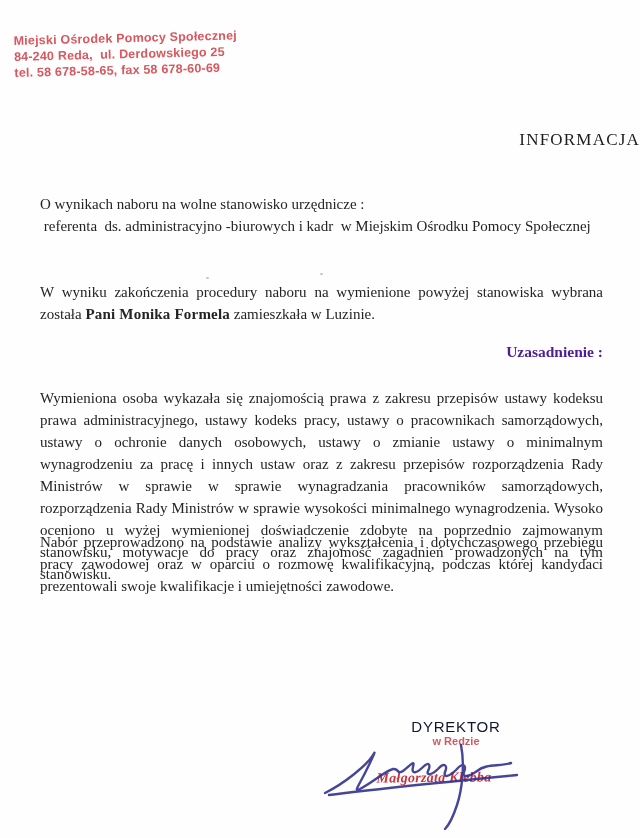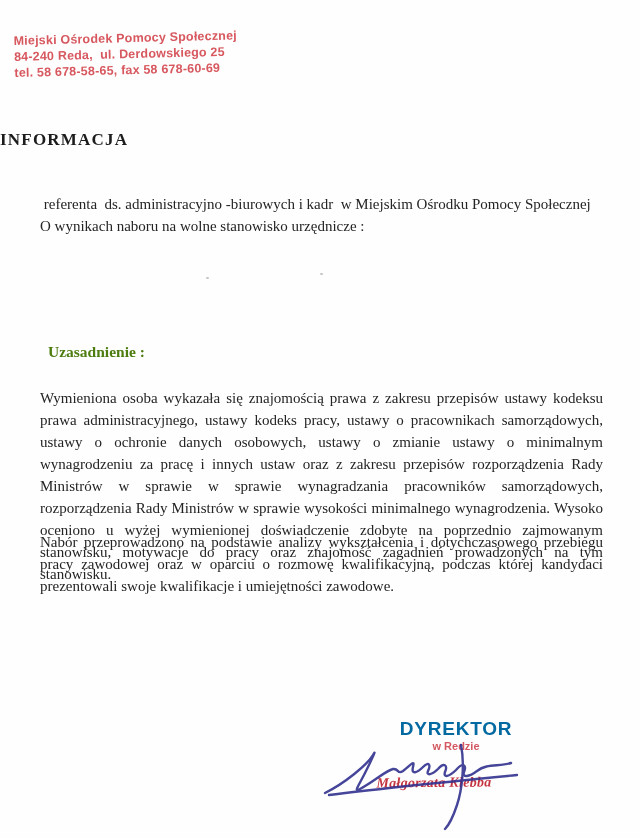--- a/index.html
+++ b/index.html
@@ -38,64 +38,64 @@
     right: 16px;
     font-size: 15.5px;
     color: #1e1e1e;
   }
   
   .doc-title {
     position: absolute;
     top: 130px;
     left: 0;
     width: 100%;
-    text-align: left;
+    text-align: right;
     font-size: 17px;
-    font-weight: bold;
+    font-weight: normal;
     letter-spacing: 1.2px;
     color: #1c1c1c;
   }
   .body-col {
     position: absolute;
     left: 40px;
     width: 563px;
     font-size: 15px;
     line-height: 22px;
     color: #242424;
   }
   .p-intro { top: 193px; }
   .p-intro .line { white-space: pre-wrap; }
   .p-result { top: 281px; text-align: justify; }
   .p-result b { letter-spacing: 0.2px; }
   .subheading {
     position: absolute;
     top: 343px;
-    left: 48px;
+    left: 40px;
     width: 563px;
-    text-align: left;
+    text-align: right;
     font-weight: bold;
     font-size: 15.5px;
-    color: #4d7c0f;
+    color: #4c1d95;
   }
   .p-justification { top: 387px; text-align: justify; }
   .p-selection { top: 531px; text-align: justify; font-family: Liberation Serif, serif; }
   
   .sig-block {
     position: absolute;
     left: 330px;
     top: 718px;
     width: 252px;
     text-align: center;
     font-family: "Liberation Sans", sans-serif;
   }
   .sig-role {
-    font-size: 19px;
-    font-weight: bold;
+    font-size: 15px;
+    font-weight: normal;
     letter-spacing: 0.8px;
-    color: #0369a1;
+    color: #0f172a;
   }
   .sig-org {
     font-size: 11px;
     line-height: 12.5px;
     color: #d25059;
     font-weight: bold;
     opacity: 0.95;
   }
   .sig-name {
     margin-top: 22px;
@@ -132,24 +132,25 @@
   <div class="stamp-top">
     <div class="s-line">Miejski Ośrodek Pomocy Społecznej</div>
     <div class="s-line">84-240 Reda,  ul. Derdowskiego 25</div>
     <div class="s-line">tel. 58 678-58-65, fax 58 678-60-69</div>
   </div>
 
 
   <div class="doc-title">INFORMACJA</div>
 
   <div class="body-col p-intro">
+    <div class="line">O wynikach naboru na wolne stanowisko urzędnicze :</div>
     <div class="line"> referenta  ds. administracyjno -biurowych i kadr  w Miejskim Ośrodku Pomocy Społecznej</div>
-    <div class="line">O wynikach naboru na wolne stanowisko urzędnicze :</div>
   </div>
 
+  <div class="body-col p-result"><span>W wyniku zakończenia procedury naboru na wymienione powyżej stanowiska wybrana została </span><b>Pani Monika Formela</b><span> zamieszkała  w Luzinie.</span></div>
 
   <div class="subheading">Uzasadnienie :</div>
 
   <div class="body-col p-justification">Wymieniona osoba wykazała się znajomością prawa z zakresu przepisów ustawy kodeksu prawa administracyjnego, ustawy kodeks pracy, ustawy o pracownikach samorządowych, ustawy o ochronie danych osobowych, ustawy o zmianie ustawy o minimalnym wynagrodzeniu za pracę i innych ustaw oraz z zakresu przepisów rozporządzenia Rady Ministrów w sprawie w sprawie wynagradzania pracowników samorządowych, rozporządzenia Rady Ministrów w sprawie wysokości minimalnego wynagrodzenia. Wysoko oceniono u wyżej wymienionej doświadczenie zdobyte na poprzednio zajmowanym stanowisku, motywacje do pracy oraz znajomość zagadnień prowadzonych na tym stanowisku.</div>
 
   <div class="body-col p-selection">Nabór przeprowadzono na podstawie analizy wykształcenia i dotychczasowego przebiegu pracy zawodowej oraz w oparciu o rozmowę kwalifikacyjną, podczas której kandydaci prezentowali swoje kwalifikacje i umiejętności zawodowe.</div>
 
   <div class="sig-block">
     <div class="sig-role">DYREKTOR</div>
     <div class="sig-org">w Redzie</div>

